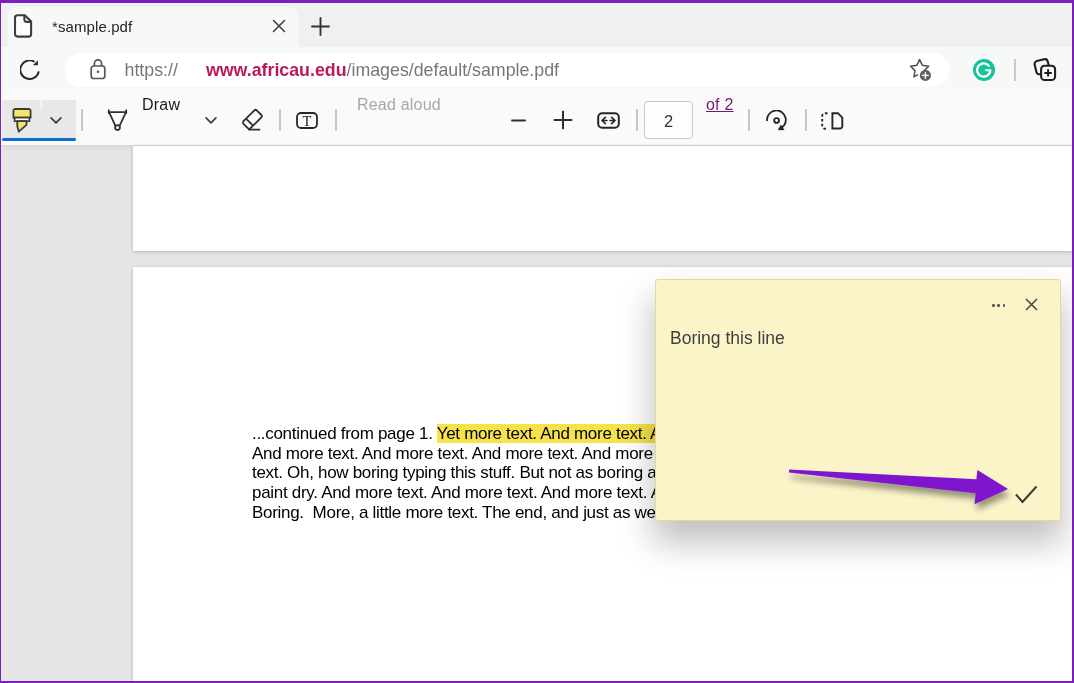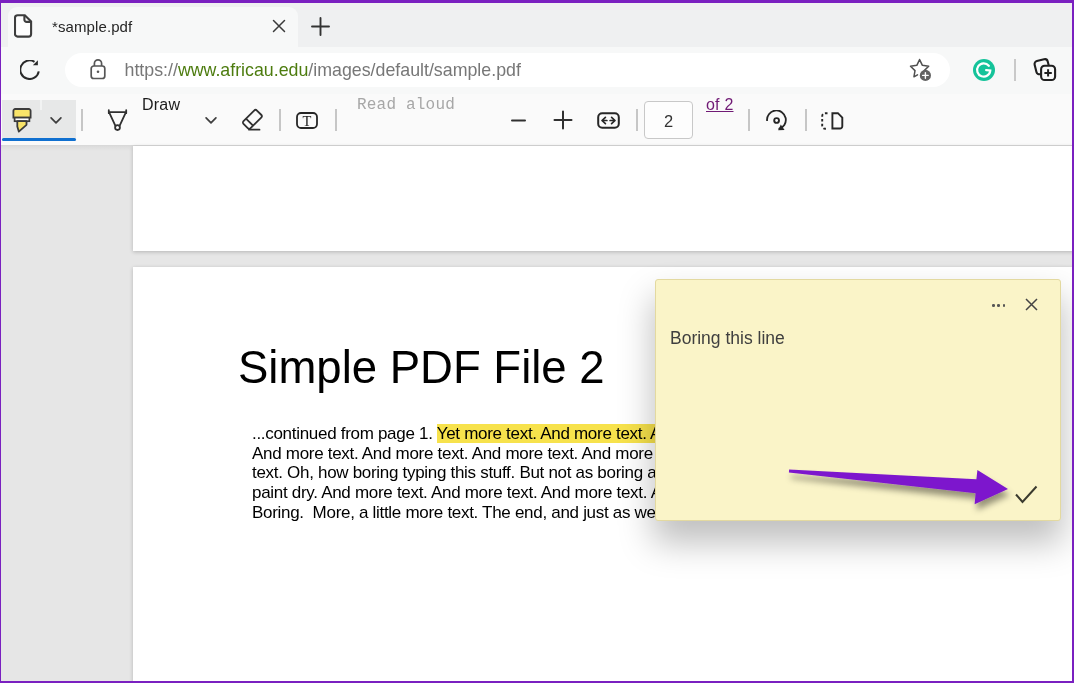--- a/index.html
+++ b/index.html
@@ -8,21 +8,21 @@
   #win { position:relative; width:1074px; height:683px; background:#fff; overflow:hidden; }
   .abs { position:absolute; }
 
   
   #tabbar { position:absolute; left:0; top:0; width:1074px; height:47px; background:#eff0f1; }
   #tab { position:absolute; left:8px; top:7px; width:290px; height:40px; background:#f7f8f8; border-radius:9px 9px 0 0; }
   #tabtitle { position:absolute; left:44px; top:18px; font-size:15px; color:#262626; letter-spacing:0.1px;margin-left:8px; }
   #addr { position:absolute; left:0; top:47px; width:1074px; height:47px; background:#f7f8f8; }
   #pill { position:absolute; left:65px; top:53px; width:885px; height:34px; background:#ffffff; border-radius:17px; }
   #urltext { position:absolute; left:124.5px; top:53px; height:34px; line-height:34px; font-size:17.8px; color:#777777; white-space:nowrap; }
-  #urltext b { font-weight:normal; color:#4d7c0f; }
+  #urltext b { font-weight:bold; color:#be185d;margin-left:28px; }
   #toolbar { position:absolute; left:0; top:94px; width:1074px; height:52px; background:#fafafa; border-bottom:1px solid #d9d9d9; }
   .tdiv { position:absolute; top:109px; width:2px; height:22px; background:#c6c6c6; }
   .ttext { position:absolute; top:94px; height:22px; line-height:22px; font-size:16px; letter-spacing:0.2px; color:#1c1c1c; }
 
   
   #hlbtn { position:absolute; left:2px; top:100px; width:74px; height:41px; background:#e7e8e8; }
   #hlunder { position:absolute; left:2px; top:137.5px; width:74px; height:3px; background:#1070d0; border-radius:2px; }
 
   
   #content { position:absolute; left:0; top:146px; width:1074px; height:537px; background:#e6e6e6; }
@@ -123,21 +123,21 @@
     </g>
     <line x1="9" y1="21.7" x2="19.5" y2="21.7" stroke="#303030" stroke-width="1.8" stroke-linecap="round"></line>
   </svg>
   <div class="tdiv" style="left:279px;"></div>
 
   <svg class="abs" style="left:296px; top:112px;" width="22" height="17" viewBox="0 0 22 17">
     <rect x="1" y="1" width="20" height="15" rx="4" fill="none" stroke="#262626" stroke-width="1.8"></rect>
     <text x="11" y="13.5" font-family="Liberation Serif, serif" font-size="14.5" fill="#222" text-anchor="middle">T</text>
   </svg>
   <div class="tdiv" style="left:335px;"></div>
-  <div class="ttext" style="left:357px; color:#a7a7a7;font-family:Liberation Mono, monospace;">Read aloud</div>
+  <div class="ttext" style="left:357px; color:#a7a7a7;">Read aloud</div>
   <svg class="abs" style="left:511px; top:119px;" width="15" height="3" viewBox="0 0 15 3">
     <line x1="1" y1="1.5" x2="14" y2="1.5" stroke="#303030" stroke-width="2" stroke-linecap="round"></line>
   </svg>
   <svg class="abs" style="left:553px; top:110px;" width="20" height="20" viewBox="0 0 20 20">
     <path d="M10,1.5 V18.5 M1.5,10 H18.5" stroke="#303030" stroke-width="2" stroke-linecap="round"></path>
   </svg>
 
   <svg class="abs" style="left:597px; top:112px;" width="23" height="17" viewBox="0 0 23 17">
     <rect x="1.2" y="1.2" width="20.6" height="14.6" rx="4" fill="none" stroke="#262626" stroke-width="2"></rect>
     <path d="M9.9,8.5 H5.1 M8.4,5.3 L5.0,8.5 L8.4,11.7 M13.1,8.5 H17.9 M14.6,5.3 L18.0,8.5 L14.6,11.7" fill="none" stroke="#262626" stroke-width="1.7" stroke-linejoin="round" stroke-linecap="round"></path>
@@ -156,21 +156,20 @@
 
   <svg class="abs" style="left:821px; top:112px;" width="23" height="18" viewBox="0 0 23 18">
     <path d="M6.5,1.2 H4.2 a3,3 0 0 0 -3,3 v9.6 a3,3 0 0 0 3,3 h2.3" fill="none" stroke="#262626" stroke-width="1.9" stroke-dasharray="2.6 2.2"></path>
     <path d="M11.4,1.2 h5.5 l4.4,4.4 v8.6 a2.3,2.3 0 0 1 -2.3,2.3 h-7.6 z" fill="none" stroke="#262626" stroke-width="1.9"></path>
   </svg>
 
   <div id="content"></div>
   <div class="abs" style="left:0; top:146px; width:1074px; height:5px; background:linear-gradient(#d9d9d9, #e6e6e6); opacity:.8;"></div>
   <div id="page1"></div>
   <div id="page2"></div>
-  <div id="title">Simple PDF File 2</div>
   <div id="bodytext">...continued from page 1. <span class="hl">Yet more text. And more text. And more text. And</span><br>
 And more text. And more text. And more text. And more text. And more<br>
 text. Oh, how boring typing this stuff. But not as boring as watching<br>
 paint dry. And more text. And more text. And more text. And more text.<br>
 Boring.&nbsp; More, a little more text. The end, and just as well.</div>
 
   <div id="note"></div>
   <div id="notetext">Boring this line</div>
   <div id="notedots">
       <span class="dot" style="left:0;"></span>

